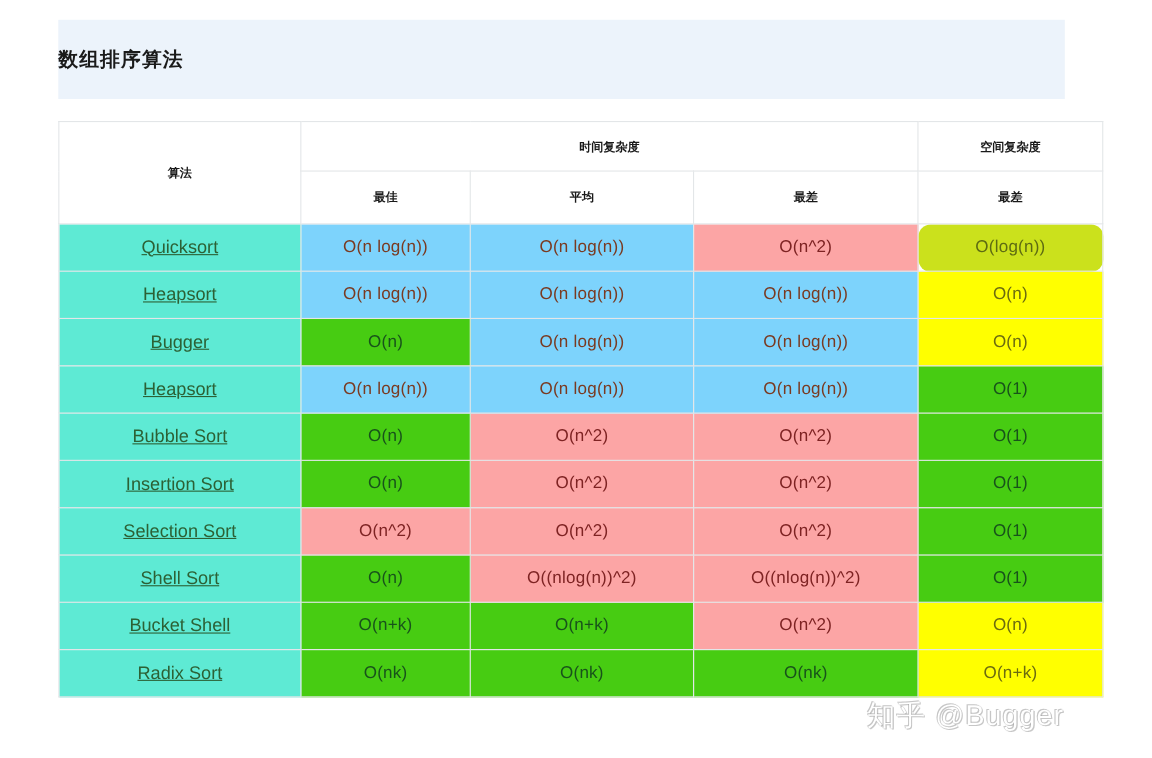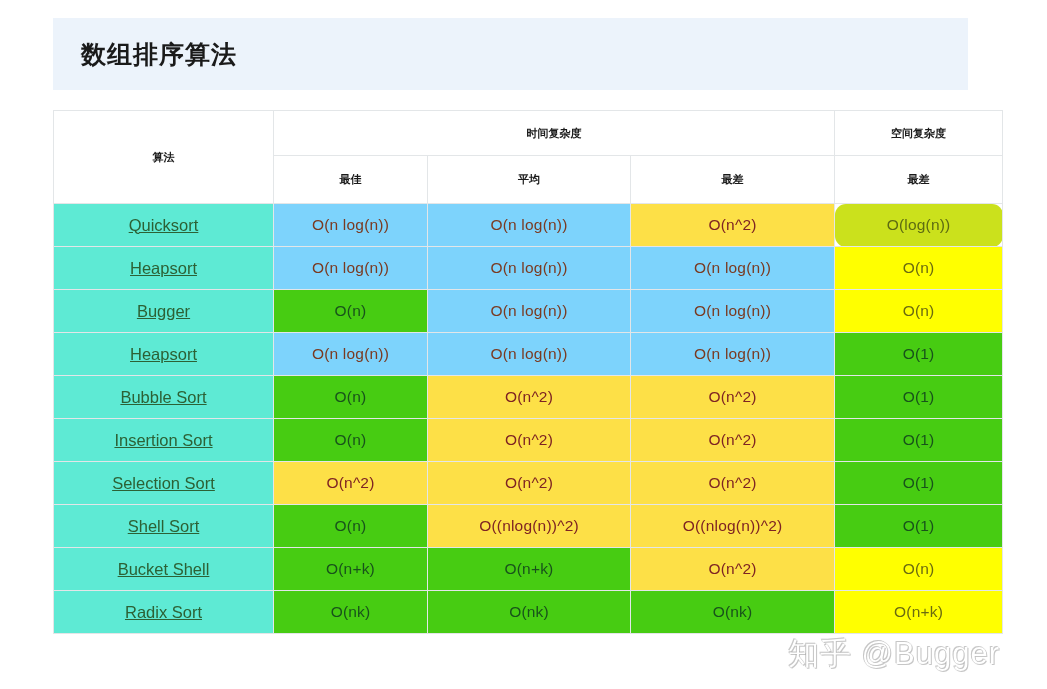--- a/index.html
+++ b/index.html
@@ -20,25 +20,24 @@
     position: absolute;
     left: 53px;
     top: 18px;
     width: 915px;
     height: 72px;
     background: #ecf3fb;
     display: flex;
     align-items: center;
   }
   #title-text {
-    font-size: 25px;
+    font-size: 18px;
     font-weight: bold;
     color: #1a1a1a;
     letter-spacing: 1px;
-    padding-left: 28px;
     line-height: 1;
   }
 
   
   #complexity-table {
     position: absolute;
     left: 53px;
     top: 110px;
     width: 949px;
     border-collapse: collapse;
@@ -84,31 +83,31 @@
     cursor: pointer;
   }
 
   td.val {
     font-size: 15.5px;
     letter-spacing: 0.2px;
   }
 
   
   .bg-orange      { background: #7dd3fc; color: #7a3a21; }
-  .bg-red         { background: #fde047; color: #7e2323; margin-top: 24px; }
+  .bg-red         { background: #fca5a5; color: #7e2323; margin-top: 24px; }
   .bg-green       { background: #47cc12; color: #18521b; }
   .bg-yellowgreen { background: #cbe11c; color: #5d6b12; border-radius: 11px; }
   .bg-yellow      { background: #ffff00; color: #6b6b10; }
 
   
   #watermark {
     position: absolute;
     left: 788px;
     top: 633px;
-    font-size: 31px;
+    font-size: 26px;
     color: #ffffff;
     text-shadow:
       0 0 1px rgba(150,150,150,0.85),
       1px 1px 0 rgba(160,160,160,0.55),
       -1px -1px 0 rgba(160,160,160,0.55);
     white-space: nowrap;
     letter-spacing: 1px;
     pointer-events: none;
   }
 </style>

